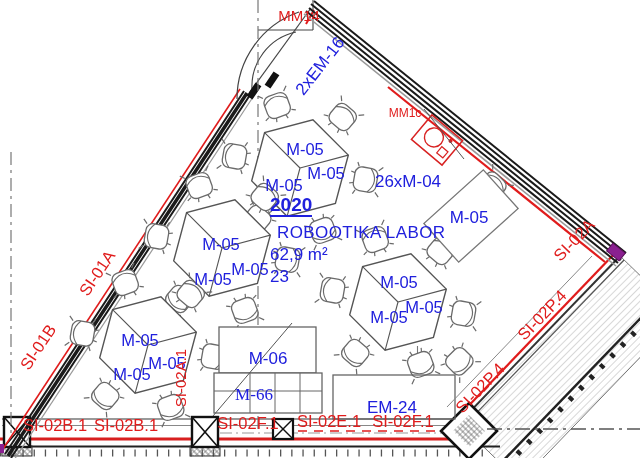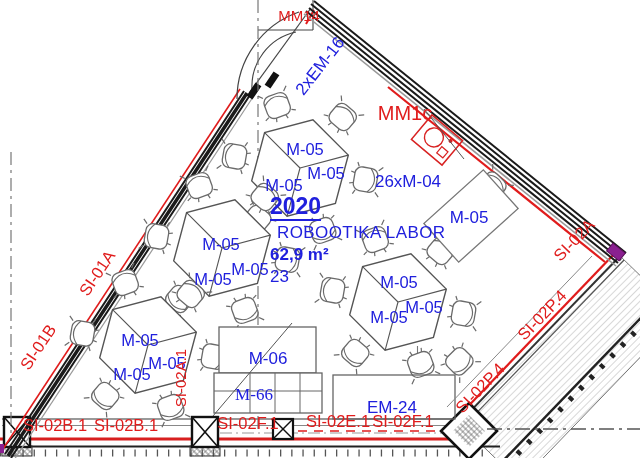--- a/index.html
+++ b/index.html
@@ -6,25 +6,25 @@
   .plan{
     position:relative;width:640px;height:458px;background:#ffffff;overflow:hidden;
     font-family:"Liberation Sans",sans-serif;
   }
   .plan svg{position:absolute;left:0;top:0;}
   .labels{position:absolute;left:0;top:0;width:100%;height:100%;}
   .lbl{position:absolute;white-space:nowrap;line-height:1;}
   .ctr{transform:translate(-50%,-50%);}
   .blue{color:#2020dd;}
   .red{color:#e01c1c;}
-  .room-no{font-size:23px;font-weight:bold;border-bottom:2.5px solid #2020dd;padding-bottom:1px;}
+  .room-no{font-size:19px;font-weight:bold;border-bottom:2.5px solid #2020dd;padding-bottom:1px;}
   .t17{font-size:17px;}
   .t16{font-size:16.5px;}
   .t15{font-size:15px;}
-  .t14{font-size:20px;}
+  .t14{font-size:12px;}
 </style>
 </head>
 <body>
 
 <div class="plan">
 
 <svg width="640" height="458" viewBox="0 0 640 458">
   <defs>
     <pattern id="hatch" width="5" height="5" patternUnits="userSpaceOnUse" patternTransform="rotate(45)">
       <line x1="0" y1="0" x2="0" y2="5" stroke="#a8a8a8" stroke-width="0.9"></line>
@@ -187,21 +187,21 @@
   <g transform="translate(616,252) rotate(39)">
     <rect x="-8" y="-5" width="16" height="10" fill="#8a2090" stroke="#5a105a" stroke-width="1"></rect>
   </g>
   <rect x="0" y="444" width="4" height="9" fill="#8a2090"></rect>
 </svg>
 
 <div class="labels">
 
   <div class="lbl blue room-no" style="left:270px;top:195px;">2020</div>
   <div class="lbl blue t17" style="left:277px;top:224px;letter-spacing:0.4px;">ROBOOTIKA LABOR</div>
-  <div class="lbl blue t17" style="left:270px;top:246px;font-weight:bold;">62,9 m²</div>
+  <div class="lbl blue t17" style="left:270px;top:246px;">62,9 m²</div>
   <div class="lbl blue t17" style="left:270px;top:268px;">23</div>
 
   <div class="lbl blue t17 " style="left:320px;top:66px;transform:translate(-50%,-50%) rotate(-52deg);">2xEM-16</div>
   <div class="lbl blue t17 ctr" style="left:408px;top:181px;">26xM-04</div>
   <div class="lbl blue t17 ctr" style="left:469px;top:217px;">M-05</div>
   <div class="lbl blue t17 ctr" style="left:268px;top:358px;text-align:right;">M-06</div>
   <div class="lbl blue t17 ctr" style="left:254px;top:394px;font-family:Liberation Serif, serif;">M-66</div>
   <div class="lbl blue t17 ctr" style="left:392px;top:407px;text-align:center;">EM-24</div>
 
   <div class="lbl blue t16 ctr" style="left:305px;top:149px;">M-05</div>
@@ -220,21 +220,21 @@
   <div class="lbl red t15 ctr" style="left:287px;top:15px;margin-left:12px;">MM14</div>
   <div class="lbl red t14 ctr" style="left:405px;top:113px;">MM1c</div>
 
   <div class="lbl red t16" style="left:97px;top:273px;transform:translate(-50%,-50%) rotate(-56deg);">SI-01A</div>
   <div class="lbl red t16" style="left:38px;top:347px;transform:translate(-50%,-50%) rotate(-56deg);">SI-01B</div>
 
   <div class="lbl red t16 ctr" style="left:55px;top:425px;">SI-02B.1</div>
   <div class="lbl red t16 ctr" style="left:126px;top:425px;">SI-02B.1</div>
   <div class="lbl red t15" style="left:180px;top:378px;transform:translate(-50%,-50%) rotate(-90deg);">SI-02A.1</div>
   <div class="lbl red t16 ctr" style="left:248px;top:423px;">SI-02F.1</div>
-  <div class="lbl red t16 ctr" style="left:338px;top:421px;">SI-02E.1</div>
+  <div class="lbl red t16 ctr" style="left:329px;top:421px;">SI-02E.1</div>
   <div class="lbl red t16 ctr" style="left:403px;top:421px;">SI-02F.1</div>
 
   <div class="lbl red t16" style="left:480px;top:388px;transform:translate(-50%,-50%) rotate(-46deg);">SI-02P.4</div>
   <div class="lbl red t16" style="left:542px;top:315px;transform:translate(-50%,-50%) rotate(-46deg);">SI-02P.4</div>
   <div class="lbl red t16" style="left:574px;top:240px;transform:translate(-50%,-50%) rotate(-46deg);">SI-02A</div>
 </div>
 
 </div>
 
 </body></html>

